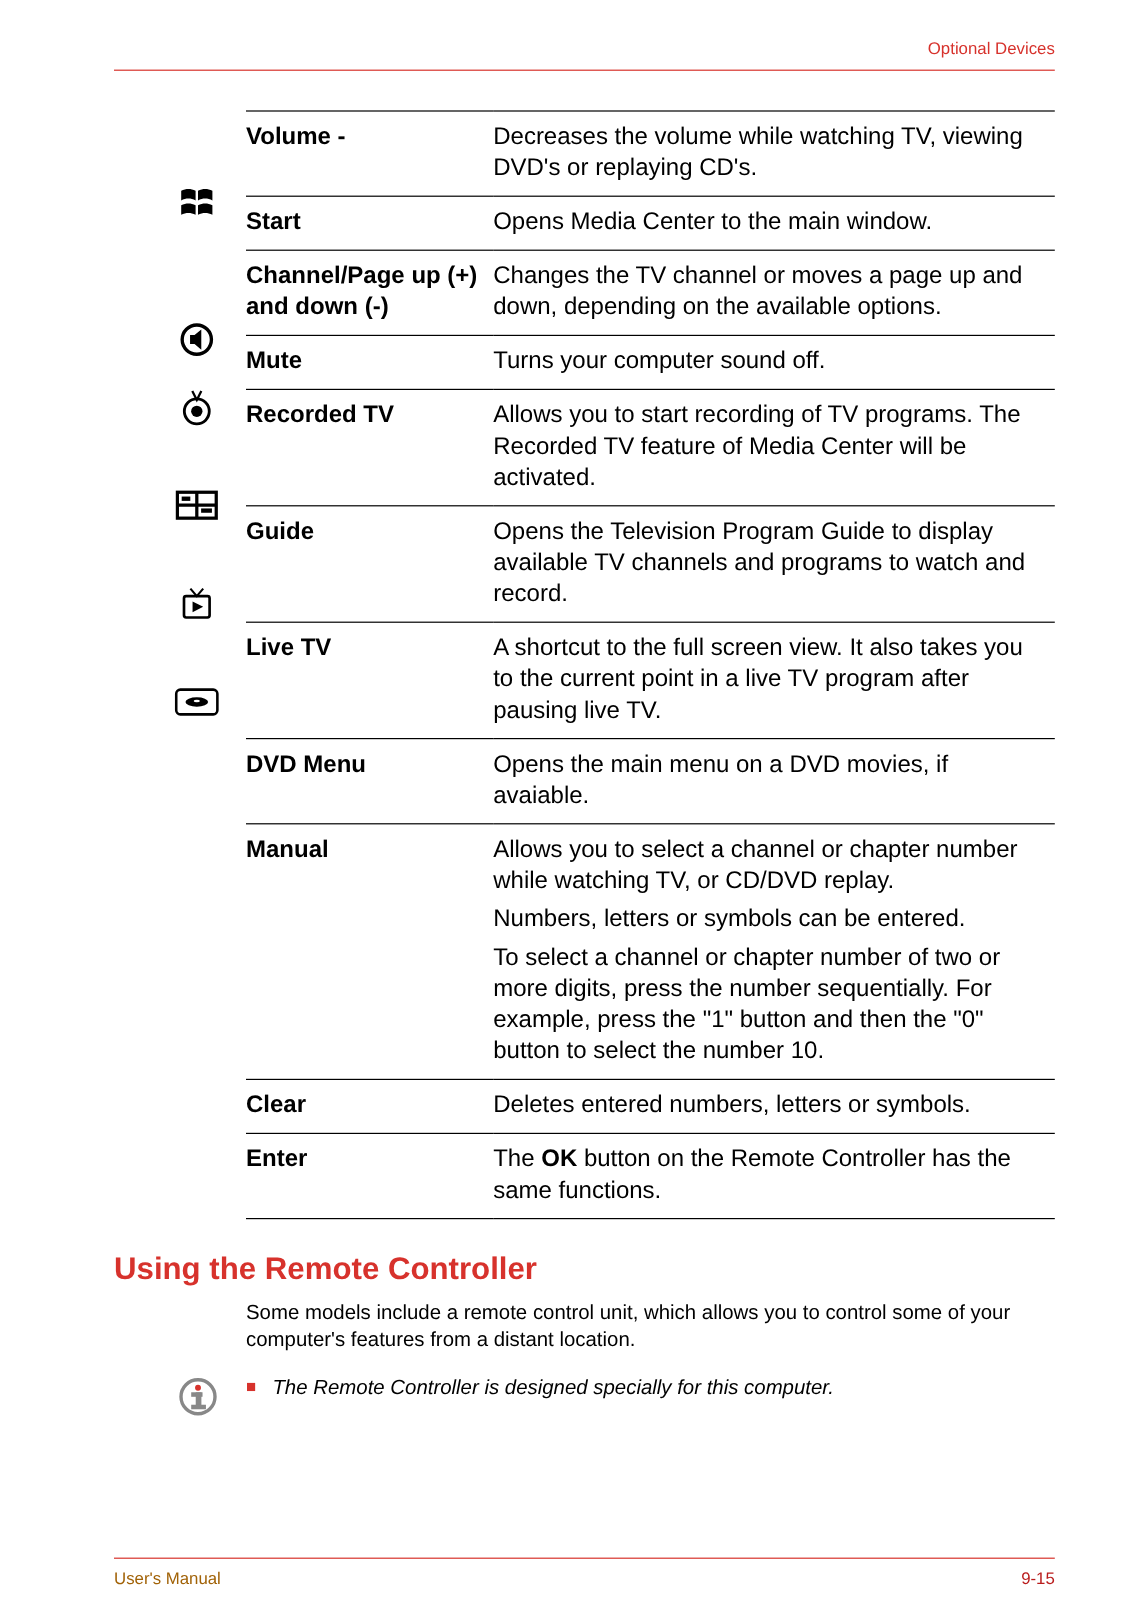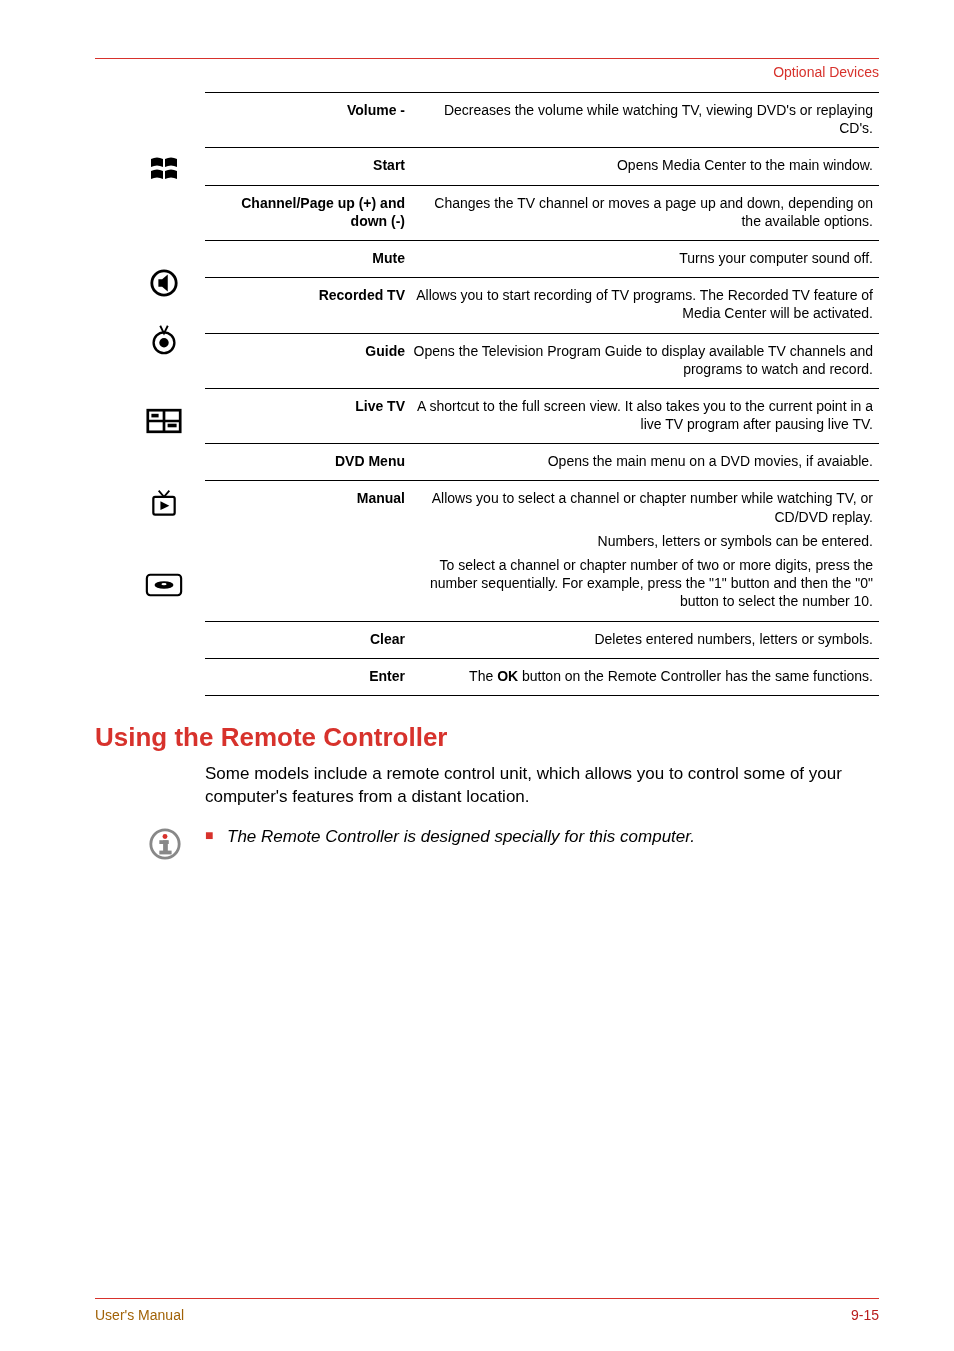--- a/index.html
+++ b/index.html
@@ -24,21 +24,20 @@
     right: 75px;
     height: 1px;
     background: #D7322C;
   }
   .top-right-label {
     position: absolute;
     top: 32px;
     right: 75px;
     font-size: 14px;
     color: #D7322C;
-    margin-top: 32px;
   }
   .content {
     position: absolute;
     top: 92px;
     left: 95px;
     right: 75px;
   }
   .def-table {
     margin-left: 110px; 
     border-collapse: collapse;
@@ -46,23 +45,22 @@
   }
   .def-table tr {
     border-top: 1px solid #000;
   }
   .def-table tr:last-child {
     border-bottom: 1px solid #000;
   }
   .def-table td {
     vertical-align: top;
     padding: 8px 6px 10px 0;
-    font-size: 14px;
+    font-size: 20px;
     line-height: 1.3;
-    text-align: right;
   }
   .def-table td.term {
     width: 200px;
     font-weight: bold;
   }
   .def-table td.desc p {
     margin: 0 0 6px 0;
   }
   .def-table td.desc p:last-child {
     margin-bottom: 0;

